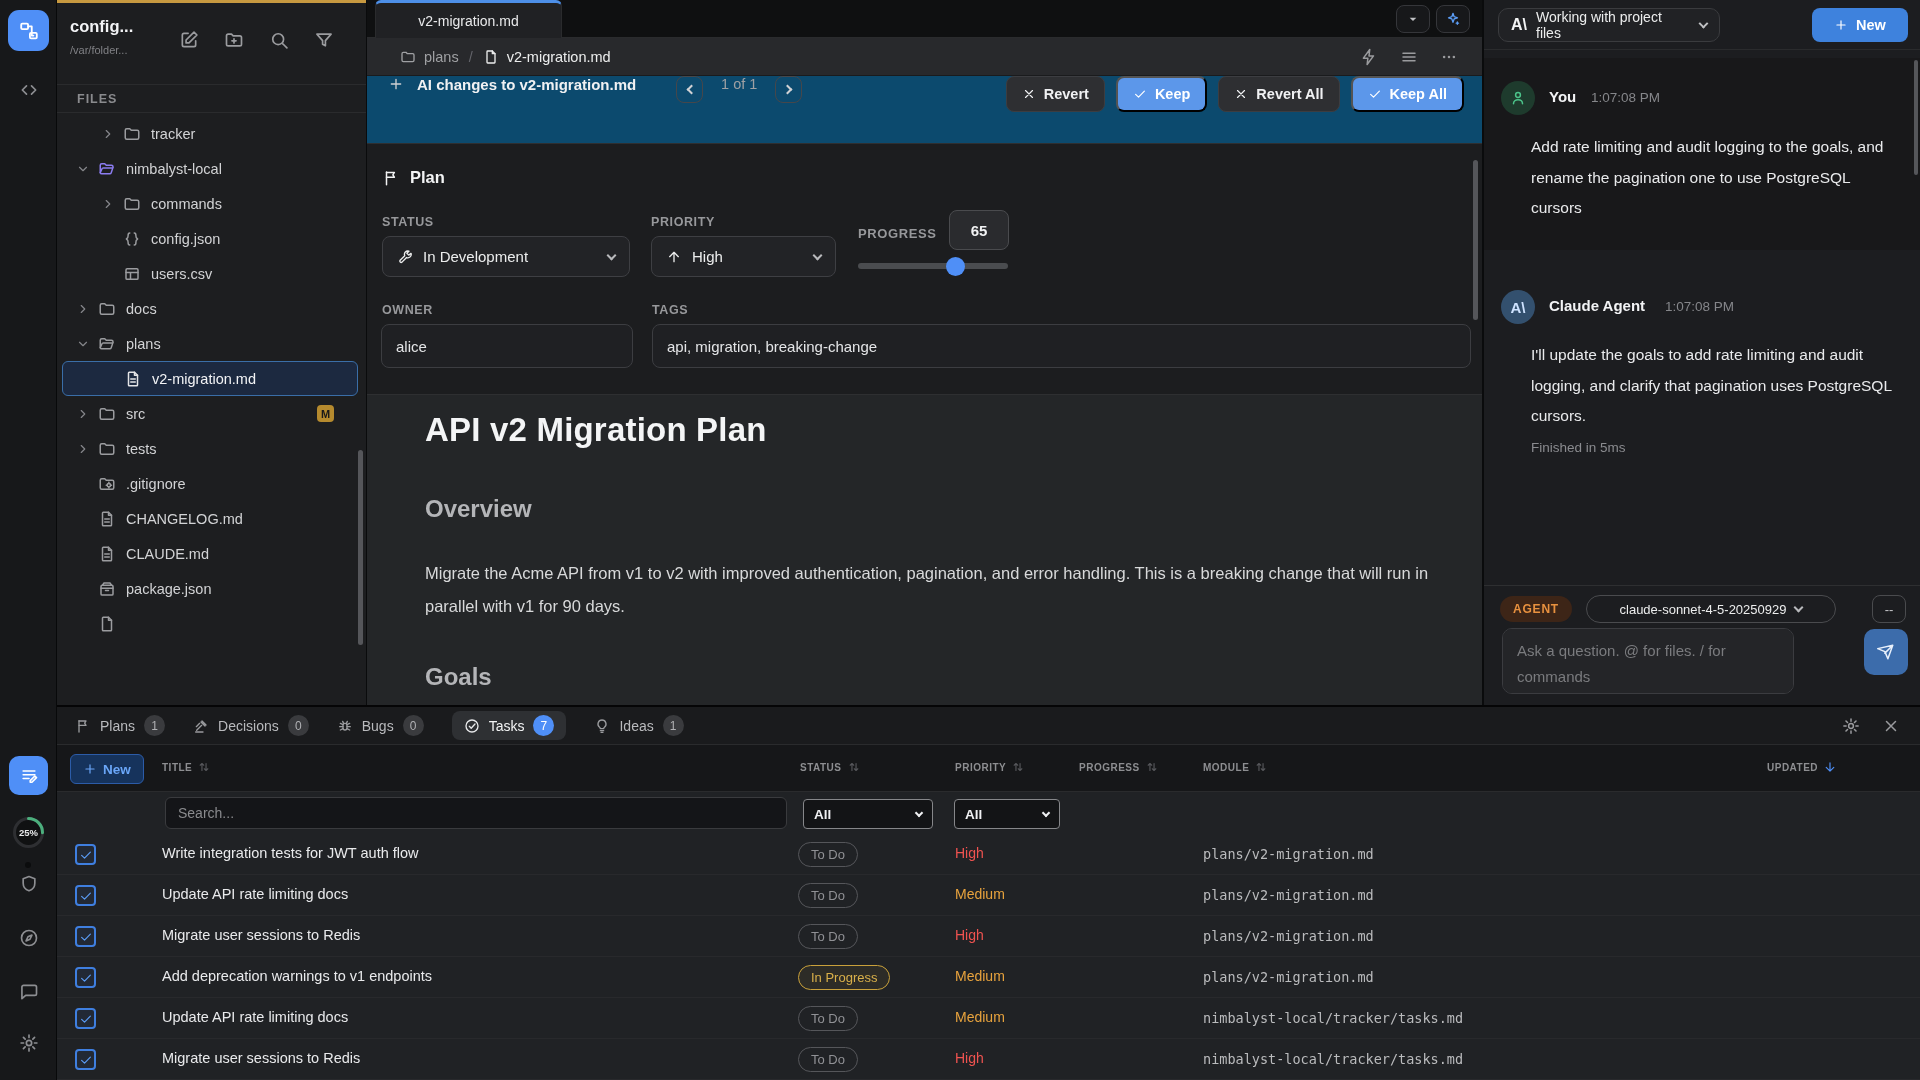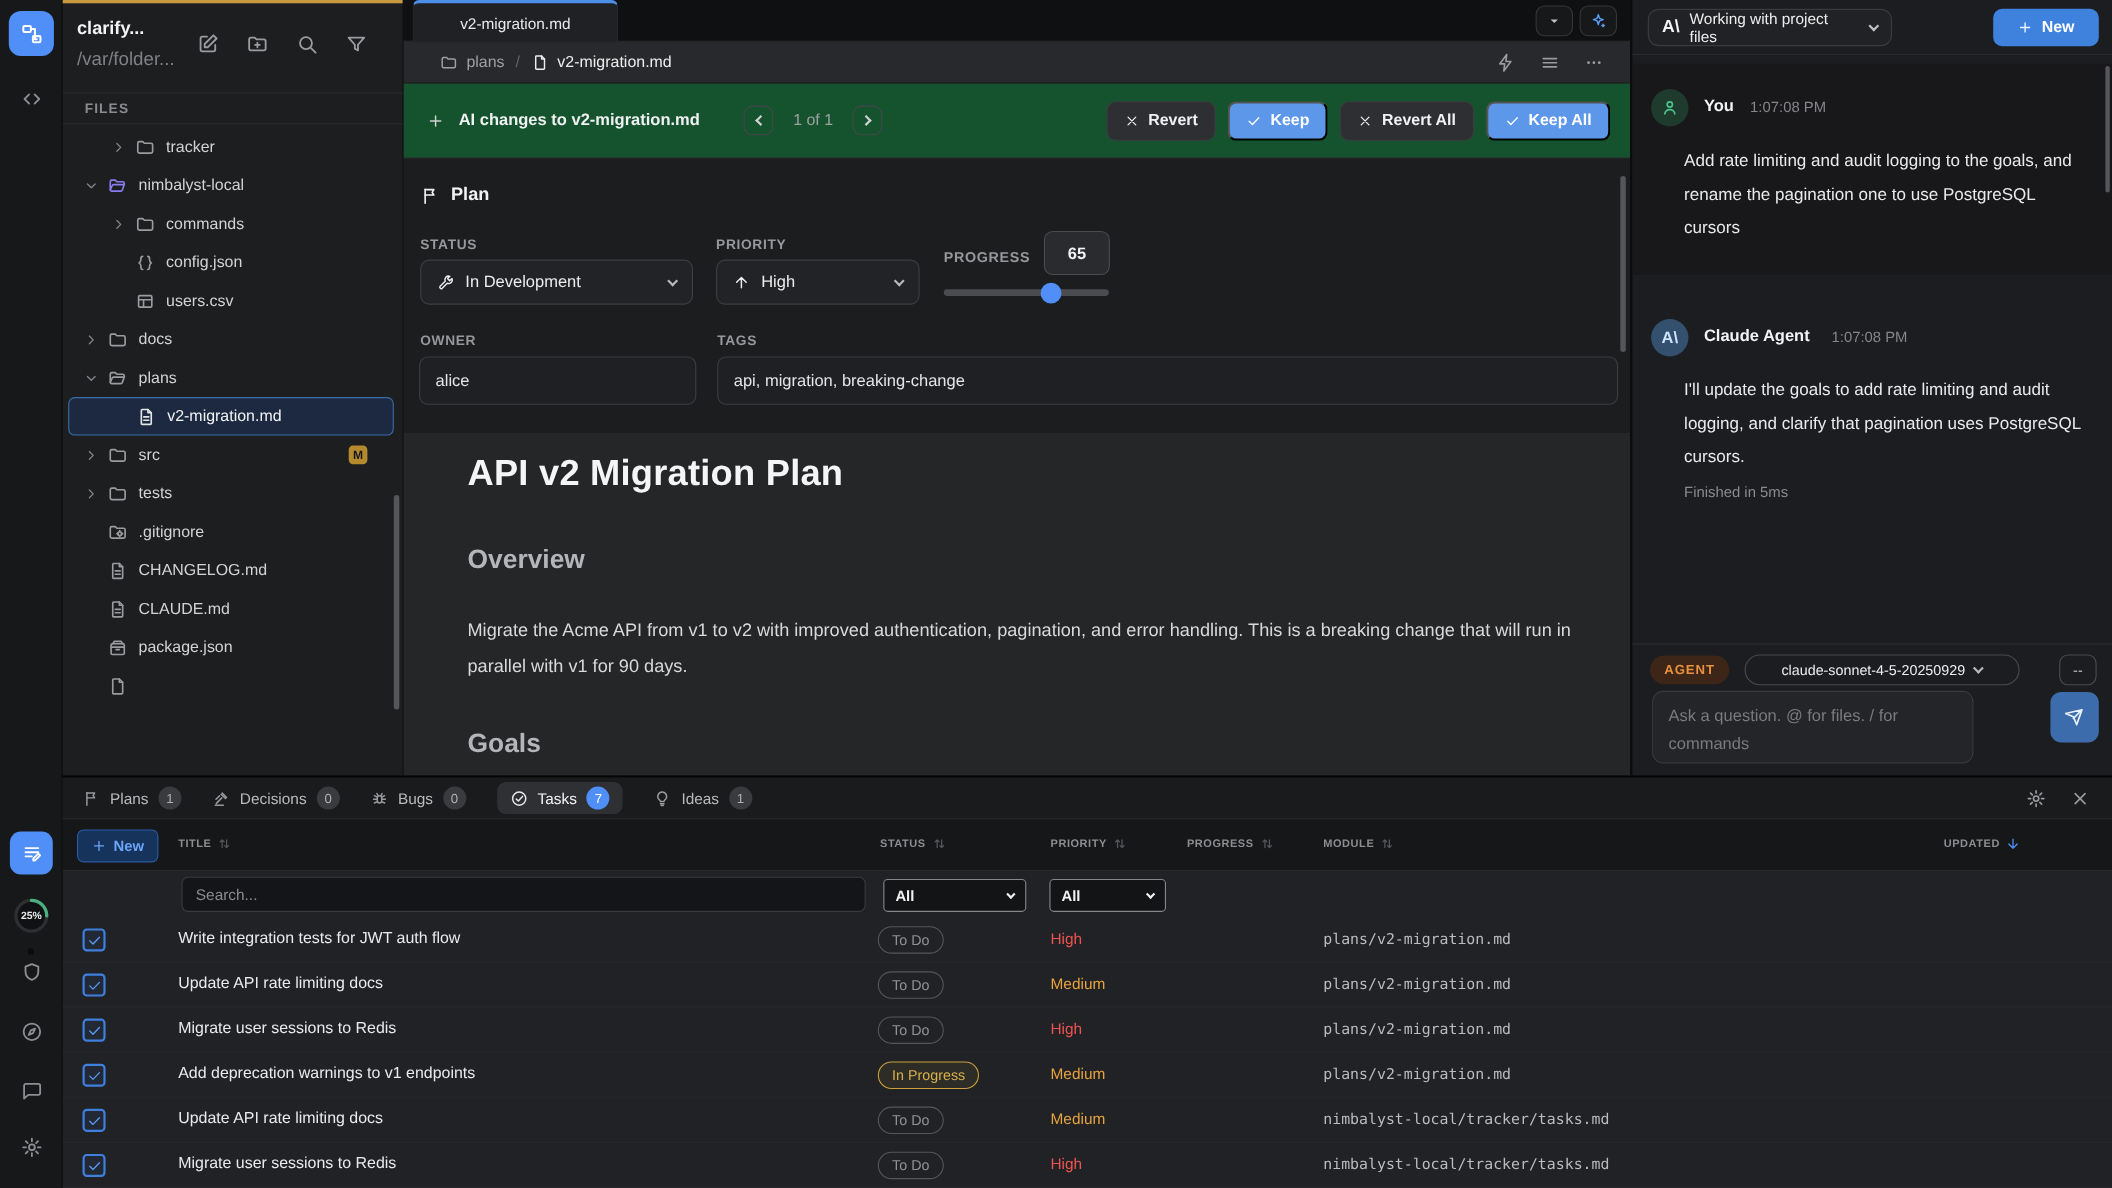--- a/index.html
+++ b/index.html
@@ -15,21 +15,21 @@
 #rail .bluebtn{position:absolute;left:9px;top:756px;width:39px;height:39px;border-radius:10px;background:#4f8ff7;display:flex;align-items:center;justify-content:center;color:#fff}
 #rail .ring{position:absolute;left:11px;top:815px;width:35px;height:35px}
 #rail .ringtxt{position:absolute;left:0;top:0;width:35px;height:35px;display:flex;align-items:center;justify-content:center;font-size:9.5px;color:#e8e9ea;font-weight:700}
 #rail .dot{position:absolute;left:25px;top:862px;width:6px;height:6px;border-radius:50%;background:#0b0c0d}
 
 
 #sidebar{position:absolute;left:57px;top:0;width:310px;height:705px;background:#1d1e20;border-right:1px solid #0a0b0c}
 #sidebar .amber{position:absolute;left:0;top:0;width:100%;height:3px;background:#c79940}
 #sb-head{position:absolute;left:0;top:3px;width:100%;height:82px;border-bottom:1px solid #2a2b2d}
 #sb-head .t{position:absolute;left:13px;top:14px;font-size:16.5px;font-weight:700;color:#f2f3f5}
-#sb-head .p{position:absolute;left:13px;top:41px;font-size:17px;color:#808185}
+#sb-head .p{position:absolute;left:13px;top:41px;font-size:11px;color:#808185}
 #sb-head .icons{position:absolute;left:122px;top:27px;display:flex;gap:25px;color:#9b9c9f}
 #sb-files{position:absolute;left:0;top:85px;width:100%;height:28px;border-bottom:1px solid #2a2b2d;display:flex;align-items:center;padding-left:20px;font-size:12.5px;font-weight:700;letter-spacing:1px;color:#8a8b8e}
 #tree{position:absolute;left:0;top:116px;width:100%;height:589px;overflow:hidden}
 .trow{height:35px;display:flex;align-items:center;color:#d2d3d5;font-size:14.5px;position:relative}
 .trow .chev{width:16px;display:flex;justify-content:center;color:#85868a}
 .trow .ticon{width:20px;margin-left:6px;margin-right:9px;display:flex;justify-content:center;color:#9b9c9f}
 .trow.d0{padding-left:18px}
 .trow.d1{padding-left:43px}
 .trow.sel{background:#1c2940;border:1px solid #3a6ea8;border-radius:6px;margin:0 8px 0 5px;padding-left:38px}
 .trow .badge-m{position:absolute;left:260px;top:9px;width:17px;height:17px;border-radius:4px;background:#b58a2e;color:#17181a;font-size:11px;font-weight:700;display:flex;align-items:center;justify-content:center}
@@ -39,21 +39,21 @@
 
 #editor{position:absolute;left:367px;top:0;width:1115px;height:705px;background:#242628}
 #tabbar{position:absolute;left:0;top:0;width:100%;height:38px;background:#0f1011;border-bottom:1px solid #2a2b2d}
 #tab1{position:absolute;left:8px;top:0;width:187px;height:38px;background:#202124;border-left:1px solid #2a2b2d;border-right:1px solid #2a2b2d;border-top:3px solid #4d8fe8;border-radius:6px 6px 0 0;display:flex;align-items:center;justify-content:center;font-size:14px;color:#e8e9eb}
 .tbtn{position:absolute;top:5px;width:34px;height:28px;border:1px solid #35363a;border-radius:8px;background:#17181a;display:flex;align-items:center;justify-content:center;color:#c0c1c4}
 #crumbs{position:absolute;left:0;top:38px;width:100%;height:38px;background:#28292c;border-bottom:1px solid #1a1b1d;display:flex;align-items:center;padding-left:33px;font-size:14.5px}
 #crumbs .folder{color:#9fa0a3;display:flex;align-items:center;gap:8px}
 #crumbs .slash{color:#63646a;margin:0 10px}
 #crumbs .file{color:#eceded;display:flex;align-items:center;gap:8px}
 #crumbs .right{position:absolute;right:24px;top:0;height:38px;display:flex;align-items:center;gap:22px;color:#9a9b9e}
-#banner{position:absolute;left:0;top:76px;width:100%;height:68px;background:#14532d;border-bottom:1px solid #2e2f31;display:flex;align-items:center;padding:0 18px 0 21px}
+#banner{position:absolute;left:0;top:76px;width:100%;height:68px;background:#0c4a6e;border-bottom:1px solid #2e2f31;display:flex;align-items:flex-start;padding:0 18px 0 21px}
 #banner .lbl{font-size:15px;font-weight:700;color:#f0f1f3;margin-left:13px}
 .pgbtn{width:27px;height:27px;border:1px solid #46474b;border-radius:8px;background:transparent;display:flex;align-items:center;justify-content:center;color:#d0d1d4}
 #banner .pof{width:72px;text-align:center;font-size:14.5px;color:#9fa0a3}
 .cv{display:inline-block;width:7px;height:7px;border-right:2px solid currentColor;border-bottom:2px solid currentColor}
 .cv.l{transform:rotate(135deg);margin-left:3px}.cv.r{transform:rotate(-45deg);margin-right:3px}.cv.d{transform:rotate(45deg);margin-top:-3px}
 .btn{height:36px;border-radius:8px;display:flex;align-items:center;gap:8px;padding:0 15px;font-size:14.5px;font-weight:700}
 .btn.dark{background:#2e2f32;border:1px solid #3c3d41;color:#f0f1f3}
 .btn.blue{background:#5c97ea;color:#fff}
 #meta{position:absolute;left:0;top:144px;width:100%;height:251px;background:#1c1d1f;border-bottom:1px solid #2e2f31}
 #meta .ph{position:absolute;left:15px;top:24px;display:flex;align-items:center;gap:10px;font-size:16.5px;font-weight:700;color:#f2f3f4}
@@ -320,21 +320,21 @@
   <div class="ricon" style="top:1033px">
       <svg class="ic s20">
         <use href="#i-gear"></use>
       </svg>
     </div>
 </div>
 
 <div id="sidebar">
   <div class="amber"></div>
   <div id="sb-head">
-    <div class="t">clarify...</div>
+    <div class="t">config...</div>
     <div class="p">/var/folder...</div>
     <div class="icons">
       <span>
           <svg class="ic s20">
             <use href="#i-pencil-sq"></use>
           </svg>
         </span>
       <span>
           <svg class="ic s20">
             <use href="#i-folder-plus"></use>

